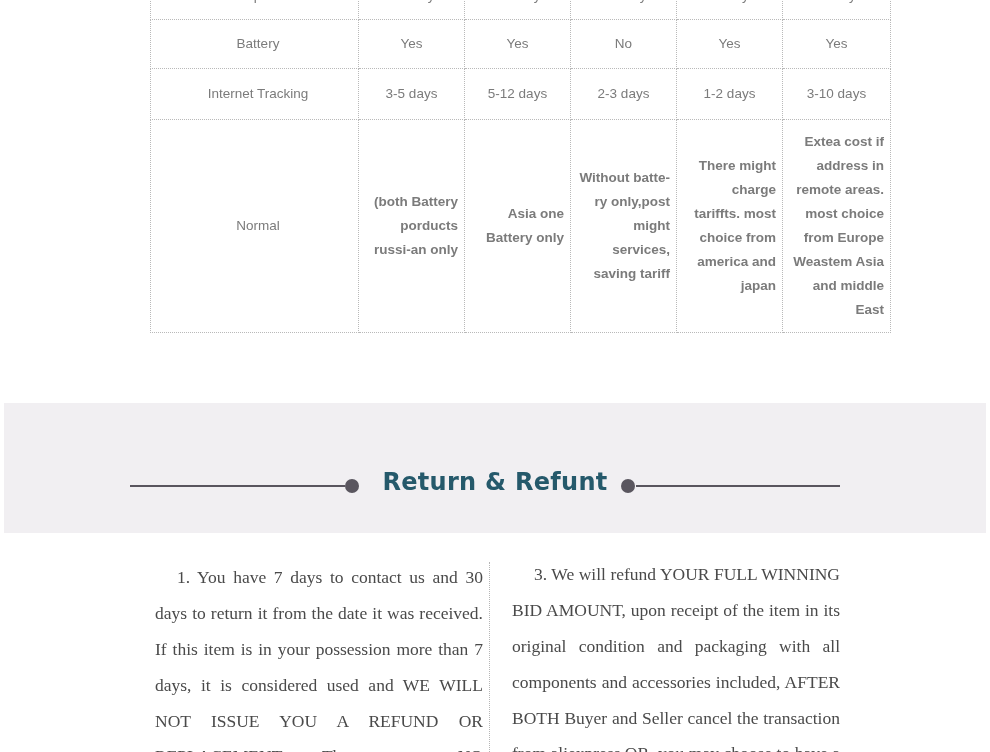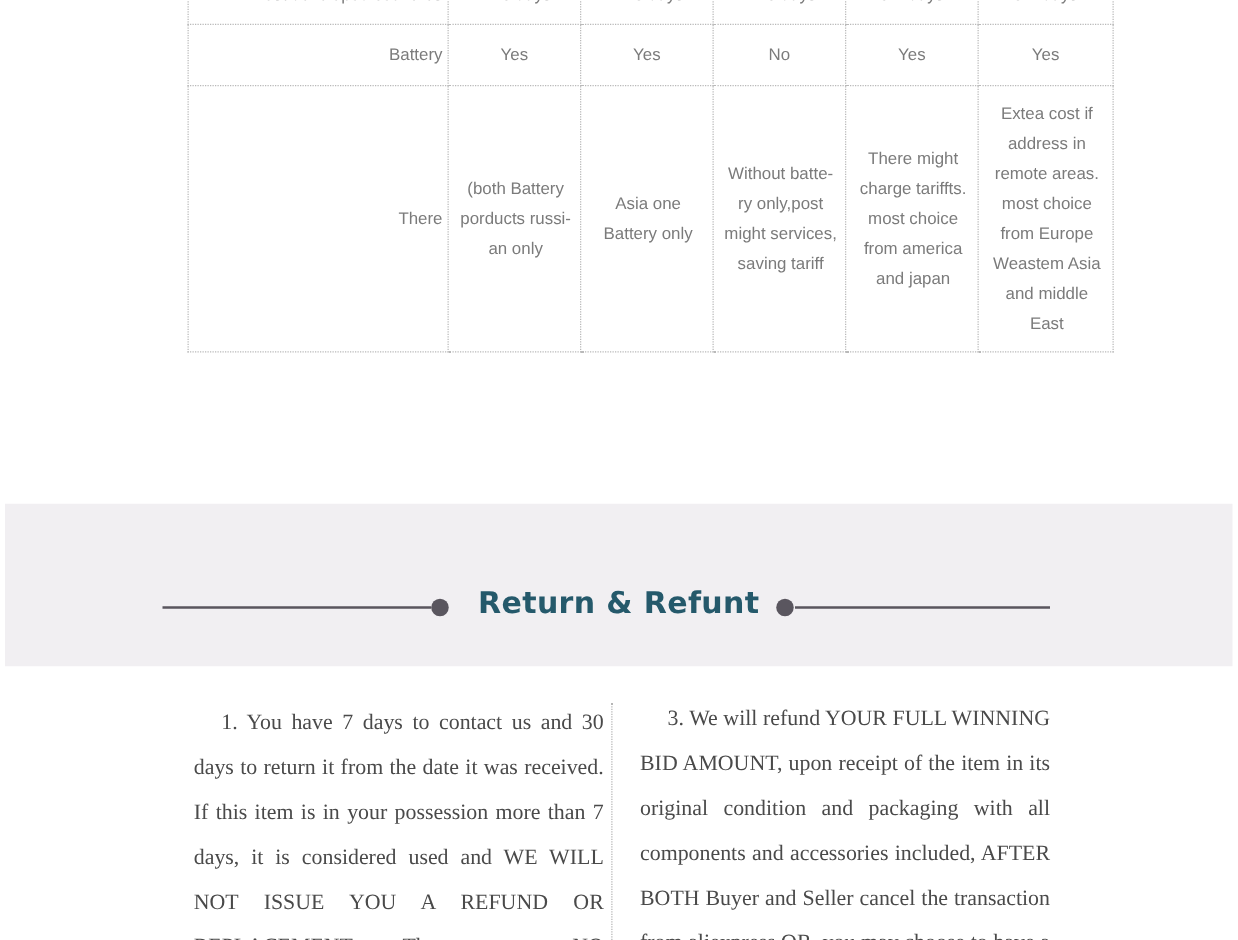--- a/index.html
+++ b/index.html
@@ -31,21 +31,21 @@
   }
   table.ship td {
     border: 1px dotted #b9b9b9;
     padding: 6px 4px;
     vertical-align: middle;
     text-align: center;
     line-height: 1.75;
     font-weight: 400;
   }
   table.ship td.label {
-    text-align: right;
+    text-align: center;
     padding-left: 11px;
     width: 192px;
   }
   table.ship td.c {
     width: 97px;
   }
   table.ship td.c-last {
     width: 99px;
   }
   .r-top td { height: 34px; }
@@ -55,23 +55,24 @@
   .r-remind td {
     height: 200px;
     vertical-align: middle;
     line-height: 1.78;
   }
   .r-remind td.label {
     vertical-align: middle;
   }
   .remind-txt {
     display: block;
-    text-align: center;
+    text-align: right;
     padding: 0 2px 0 4px;
     line-height: 1.78;
+    font-weight: bold;
   }
 
   
   .banner {
     position: absolute;
     left: 4px;
     top: 403px;
     width: 982px;
     height: 130px;
     background: #f1eff2;
@@ -170,22 +171,30 @@
         <td class="c-last">3-7 days</td>
       </tr>
       <tr class="r-battery">
         <td class="label">Battery</td>
         <td class="c">Yes</td>
         <td class="c">Yes</td>
         <td class="c">No</td>
         <td class="c">Yes</td>
         <td class="c-last">Yes</td>
       </tr>
+      <tr class="r-track">
+        <td class="label">Internet Tracking</td>
+        <td class="c">3-5 days</td>
+        <td class="c">5-12 days</td>
+        <td class="c">2-3 days</td>
+        <td class="c">1-2 days</td>
+        <td class="c-last">3-10 days</td>
+      </tr>
       <tr class="r-remind">
-        <td class="label">There</td>
+        <td class="label">Normal</td>
         <td class="c">
             <span class="remind-txt">(both Battery porducts russi-an only</span>
           </td>
         <td class="c">
             <span class="remind-txt">Asia one Battery only</span>
           </td>
         <td class="c">
             <span class="remind-txt">Without batte-ry only,post might services, saving tariff</span>
           </td>
         <td class="c">

